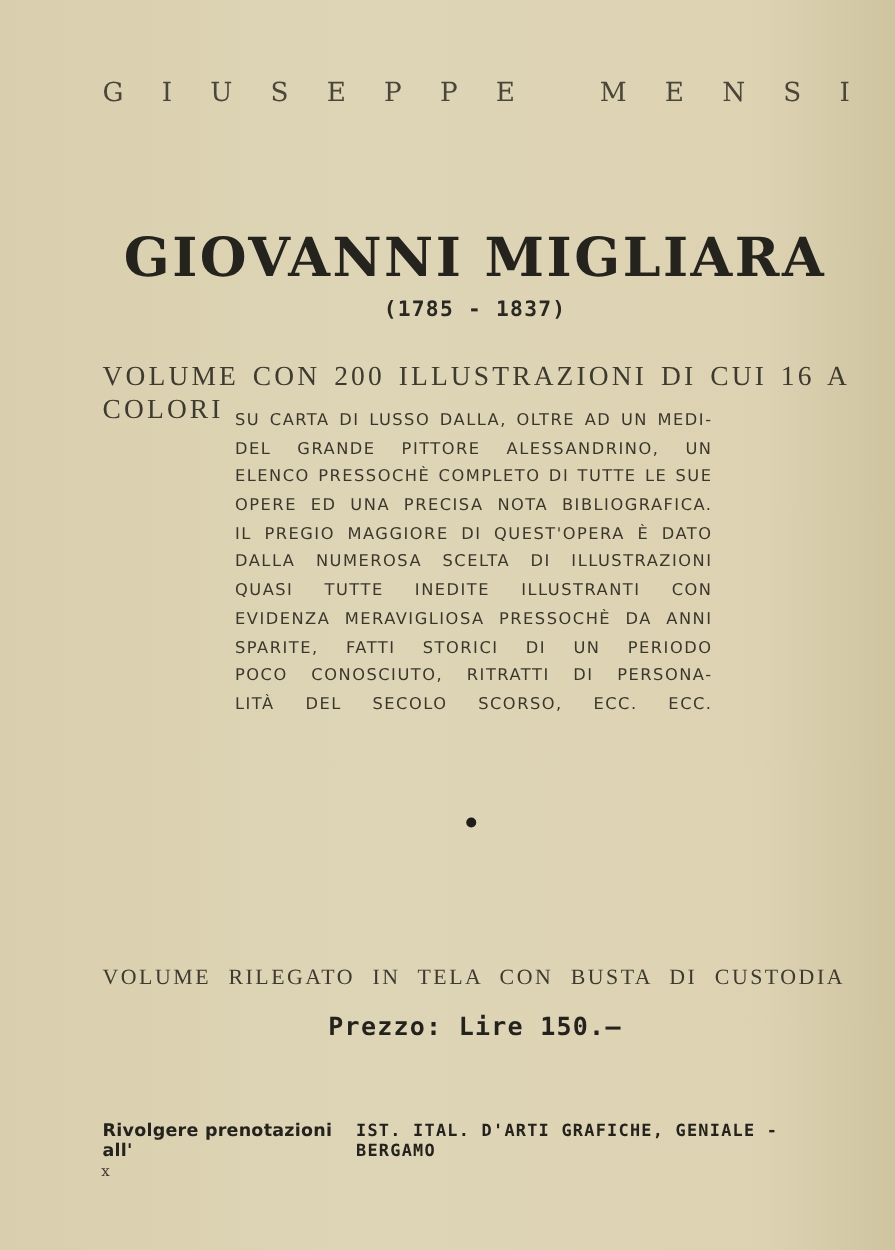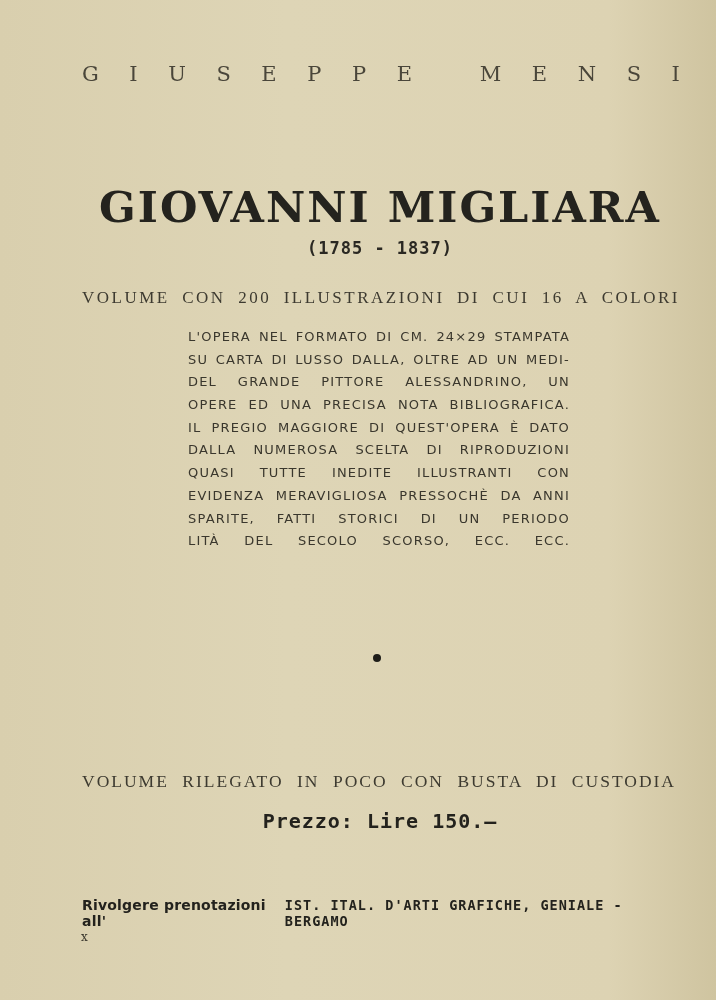--- a/index.html
+++ b/index.html
@@ -23,21 +23,21 @@
       font-size: 43px; letter-spacing: 2px; color: #24231e;
     }
     .dates {
       position: absolute; top: 238px; left: 0; width: 760px; text-align: center;
       font-family: "DejaVu Sans Mono", monospace; font-weight: bold;
       font-size: 17px; letter-spacing: 1px; color: #2a2822;
     }
     .subtitle {
       position: absolute; top: 288px; left: 82px; width: 598px; text-align: justify;
       text-align-last: justify;
-      font-family: "Liberation Serif", serif; font-size: 17px; letter-spacing: 2.5px; color: #3d3a30;
+      font-family: "Liberation Serif", serif; font-size: 22px; letter-spacing: 2.5px; color: #3d3a30;
     }
     .body-text {
       position: absolute; top: 326px; left: 188px; width: 382px;
       font-family: "DejaVu Sans", sans-serif; font-size: 13px; color: #3a372d;
       letter-spacing: 1.2px;
     }
     .body-text .line {
       display: block; height: 22.7px; line-height: 22.7px;
       text-align: justify; text-align-last: justify; white-space: nowrap;
     }
@@ -88,35 +88,36 @@
     <span>S</span>
     <span>I</span>
   </div>
 
   <div class="title">GIOVANNI MIGLIARA</div>
   <div class="dates">(1785 - 1837)</div>
 
   <div class="subtitle">VOLUME CON 200 ILLUSTRAZIONI DI CUI 16 A COLORI</div>
 
   <div class="body-text">
-    <span class="line">L'OPERA NEL FORMATO DI CM. 24×29 STAMPATA</span>
     <span class="line">SU CARTA DI LUSSO DALLA, OLTRE AD UN MEDI-</span>
     <span class="line">DEL GRANDE PITTORE ALESSANDRINO, UN</span>
+    <span class="line">ELENCO PRESSOCHÈ COMPLETO DI TUTTE LE SUE</span>
     <span class="line">OPERE ED UNA PRECISA NOTA BIBLIOGRAFICA.</span>
     <span class="line">IL PREGIO MAGGIORE DI QUEST'OPERA È DATO</span>
-    <span class="line">DALLA NUMEROSA SCELTA DI RIPRODUZIONI</span>
+    <span class="line">DALLA NUMEROSA SCELTA DI ILLUSTRAZIONI</span>
     <span class="line">QUASI TUTTE INEDITE ILLUSTRANTI CON</span>
     <span class="line">EVIDENZA MERAVIGLIOSA PRESSOCHÈ DA ANNI</span>
     <span class="line">SPARITE, FATTI STORICI DI UN PERIODO</span>
+    <span class="line">POCO CONOSCIUTO, RITRATTI DI PERSONA-</span>
     <span class="line">LITÀ DEL SECOLO SCORSO, ECC. ECC.</span>
   </div>
 
   <div class="bullet"></div>
 
-  <div class="binding">VOLUME RILEGATO IN POCO CON BUSTA DI CUSTODIA</div>
+  <div class="binding">VOLUME RILEGATO IN TELA CON BUSTA DI CUSTODIA</div>
 
   <div class="price">Prezzo: Lire 150.—</div>
 
   <div class="publisher">
     <span class="pre">Rivolgere prenotazioni all'</span>
     <span class="pub">IST. ITAL. D'ARTI GRAFICHE, GENIALE - BERGAMO</span>
   </div>
 
   <div class="folio">x</div>
 </div>

